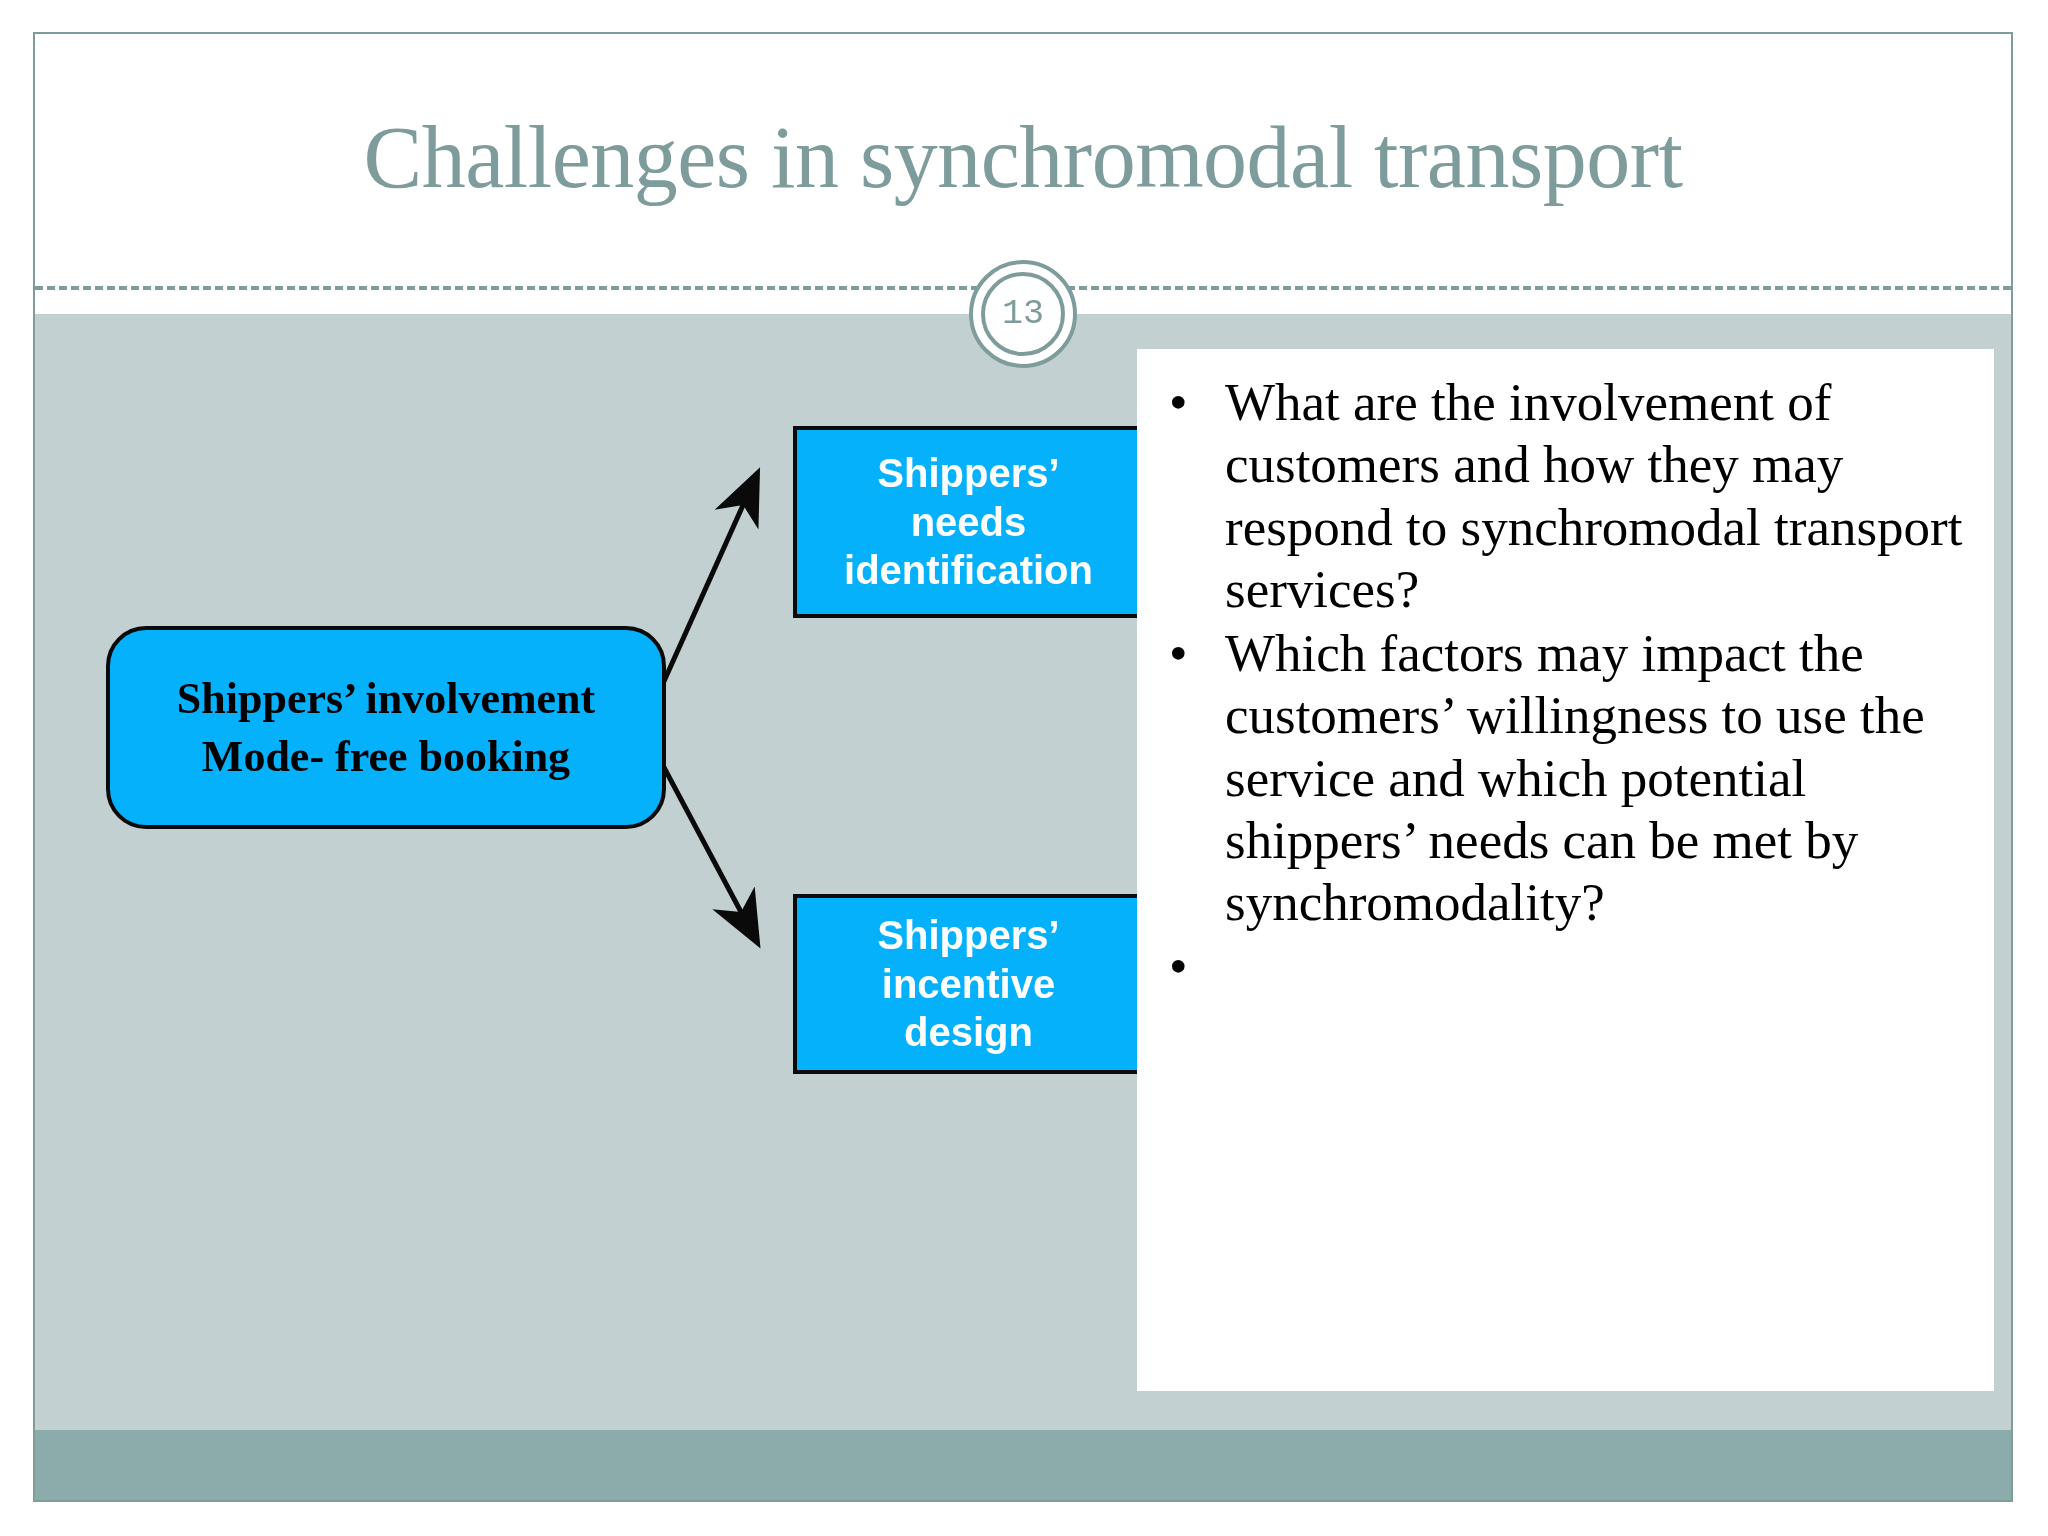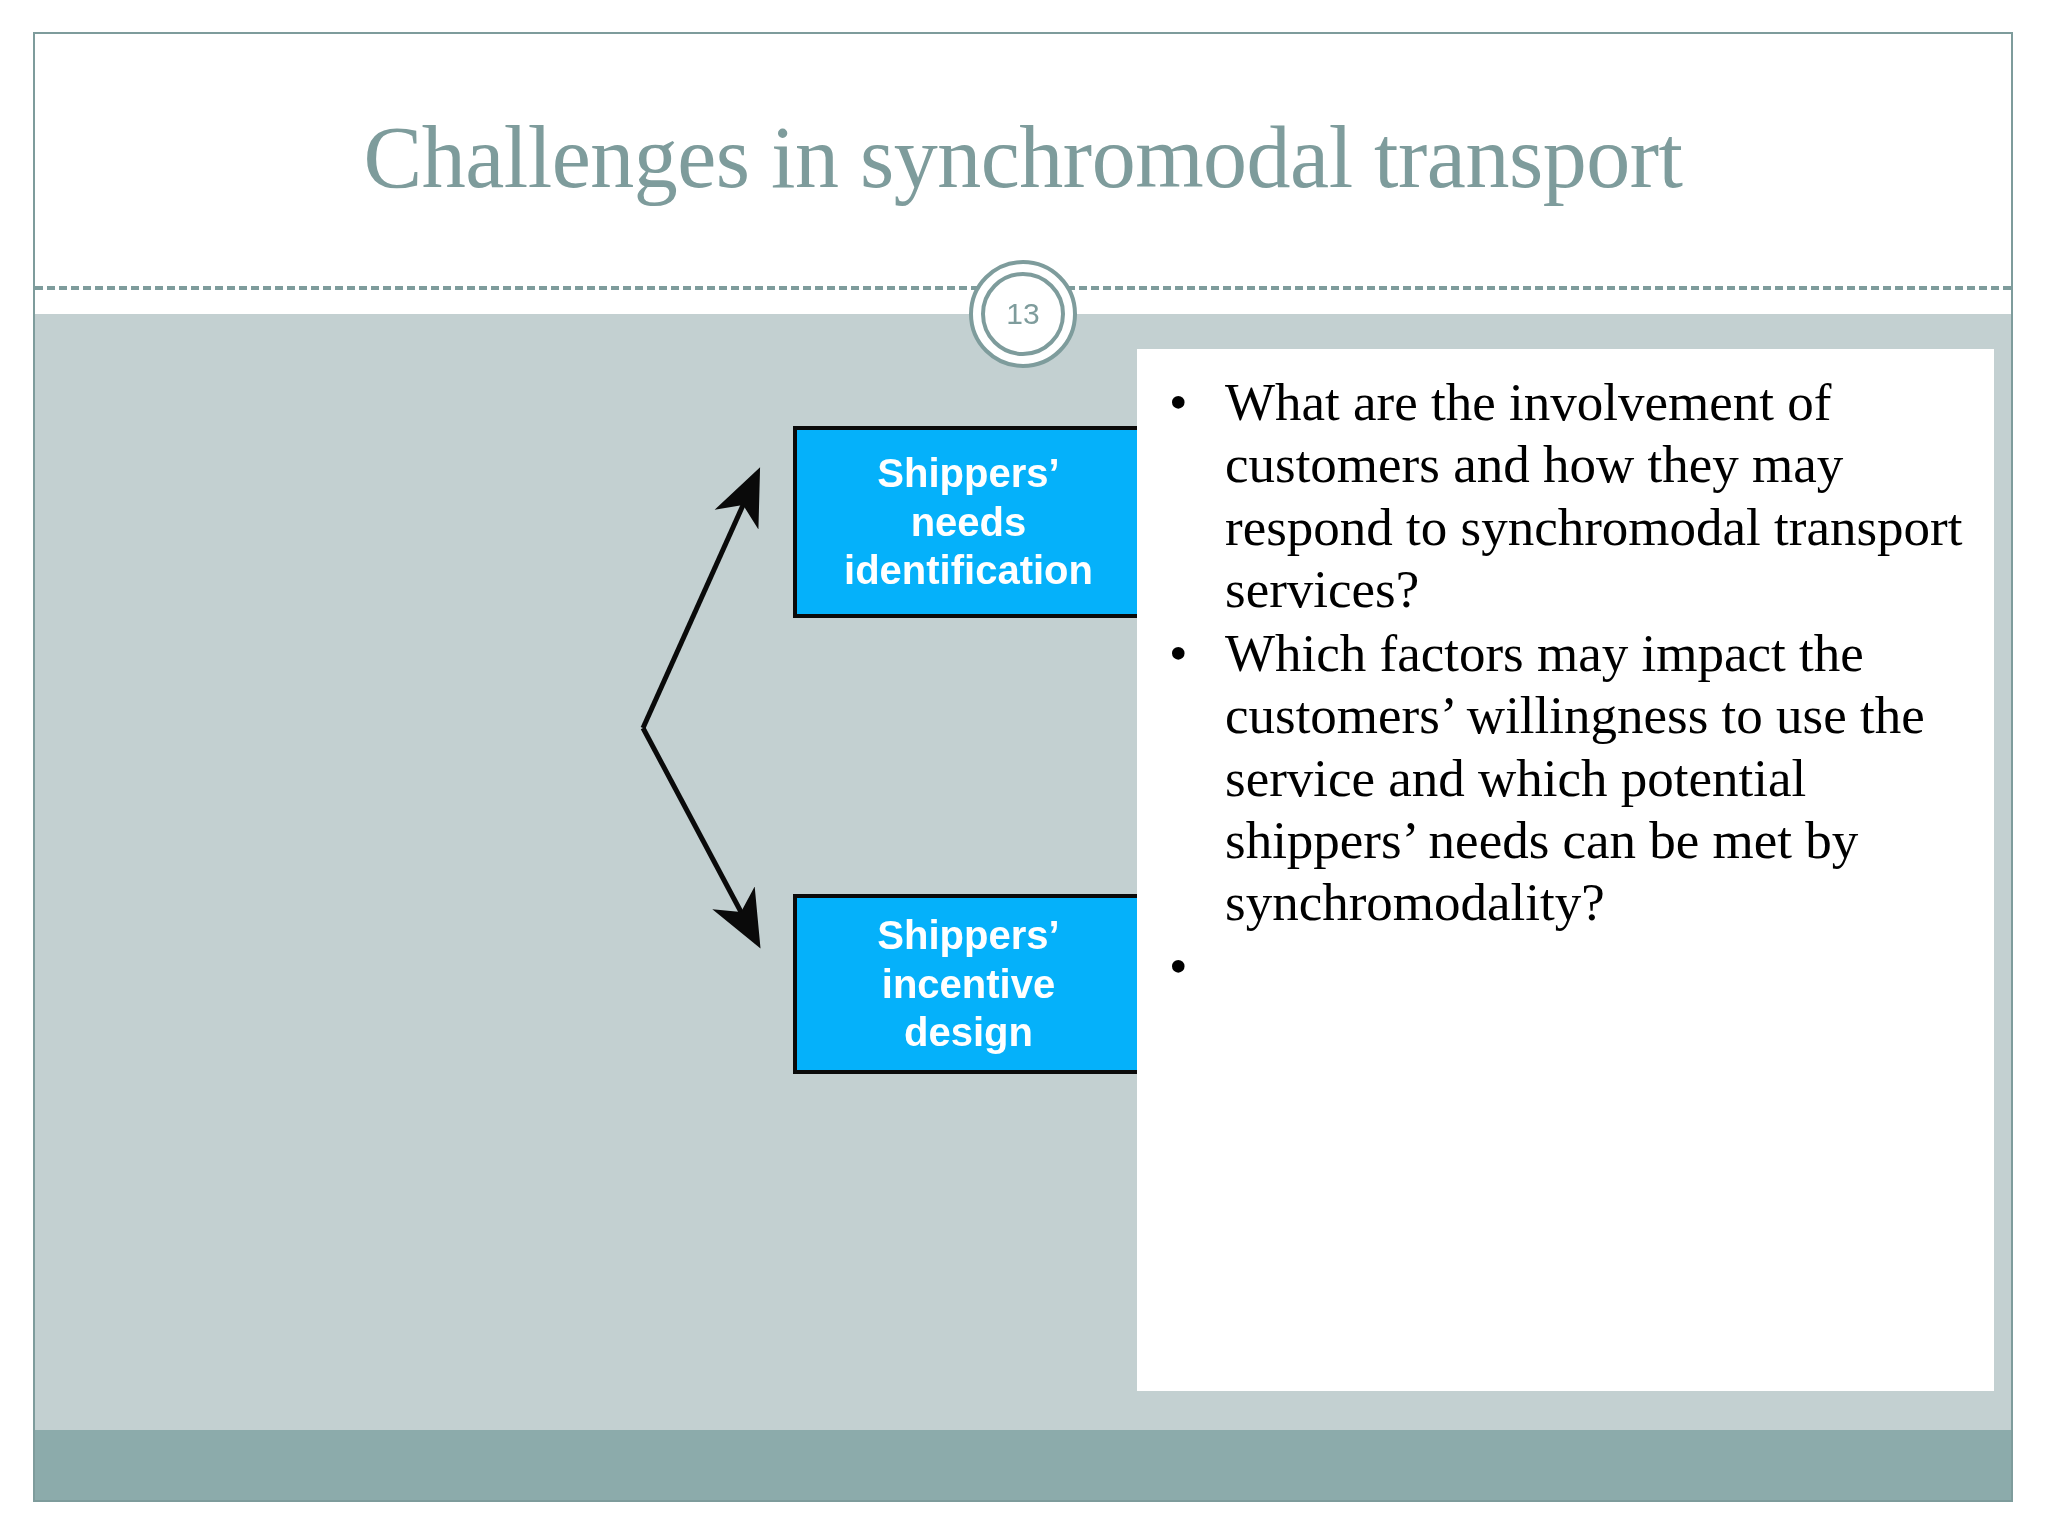--- a/index.html
+++ b/index.html
@@ -81,22 +81,22 @@
     border: 4px solid #7E9C9C;
     box-sizing: border-box;
   }
   #slide-number-text {
     position: absolute;
     left: 0;
     right: 0;
     top: 50%;
     transform: translateY(-50%);
     text-align: center;
-    font-family: Liberation Sans, sans-serif;
-    font-size: 30px;
+    font-family: Liberation Mono, monospace;
+    font-size: 35px;
     color: #7E9C9C;
     line-height: 1;
   }
 
   
   #content-band {
     position: absolute;
     left: 0;
     right: 0;
     top: 280px;
@@ -237,20 +237,24 @@
           <marker id="arrowhead" markerWidth="13" markerHeight="13" refX="10" refY="5.2" orient="auto" markerUnits="strokeWidth">
             <path d="M0,0.4 L11.5,5.2 L0,10 L3.2,5.2 Z" fill="#0a0a0a"></path>
           </marker>
         </defs>
 
         <line x1="608" y1="414" x2="722" y2="160" stroke="#0a0a0a" stroke-width="5" marker-end="url(#arrowhead)"></line>
 
         <line x1="608" y1="414" x2="722" y2="628" stroke="#0a0a0a" stroke-width="5" marker-end="url(#arrowhead)"></line>
       </svg>
 
+      <div class="flow-box" id="box-involvement">
+        <span class="flow-box-round-label">Shippers’ involvement
+Mode- free booking</span>
+      </div>
 
       <div class="flow-box" id="box-needs">
         <span class="flow-box-rect-label">Shippers’
 needs
 identification</span>
       </div>
 
       <div class="flow-box" id="box-incentive">
         <span class="flow-box-rect-label">Shippers’
 incentive

